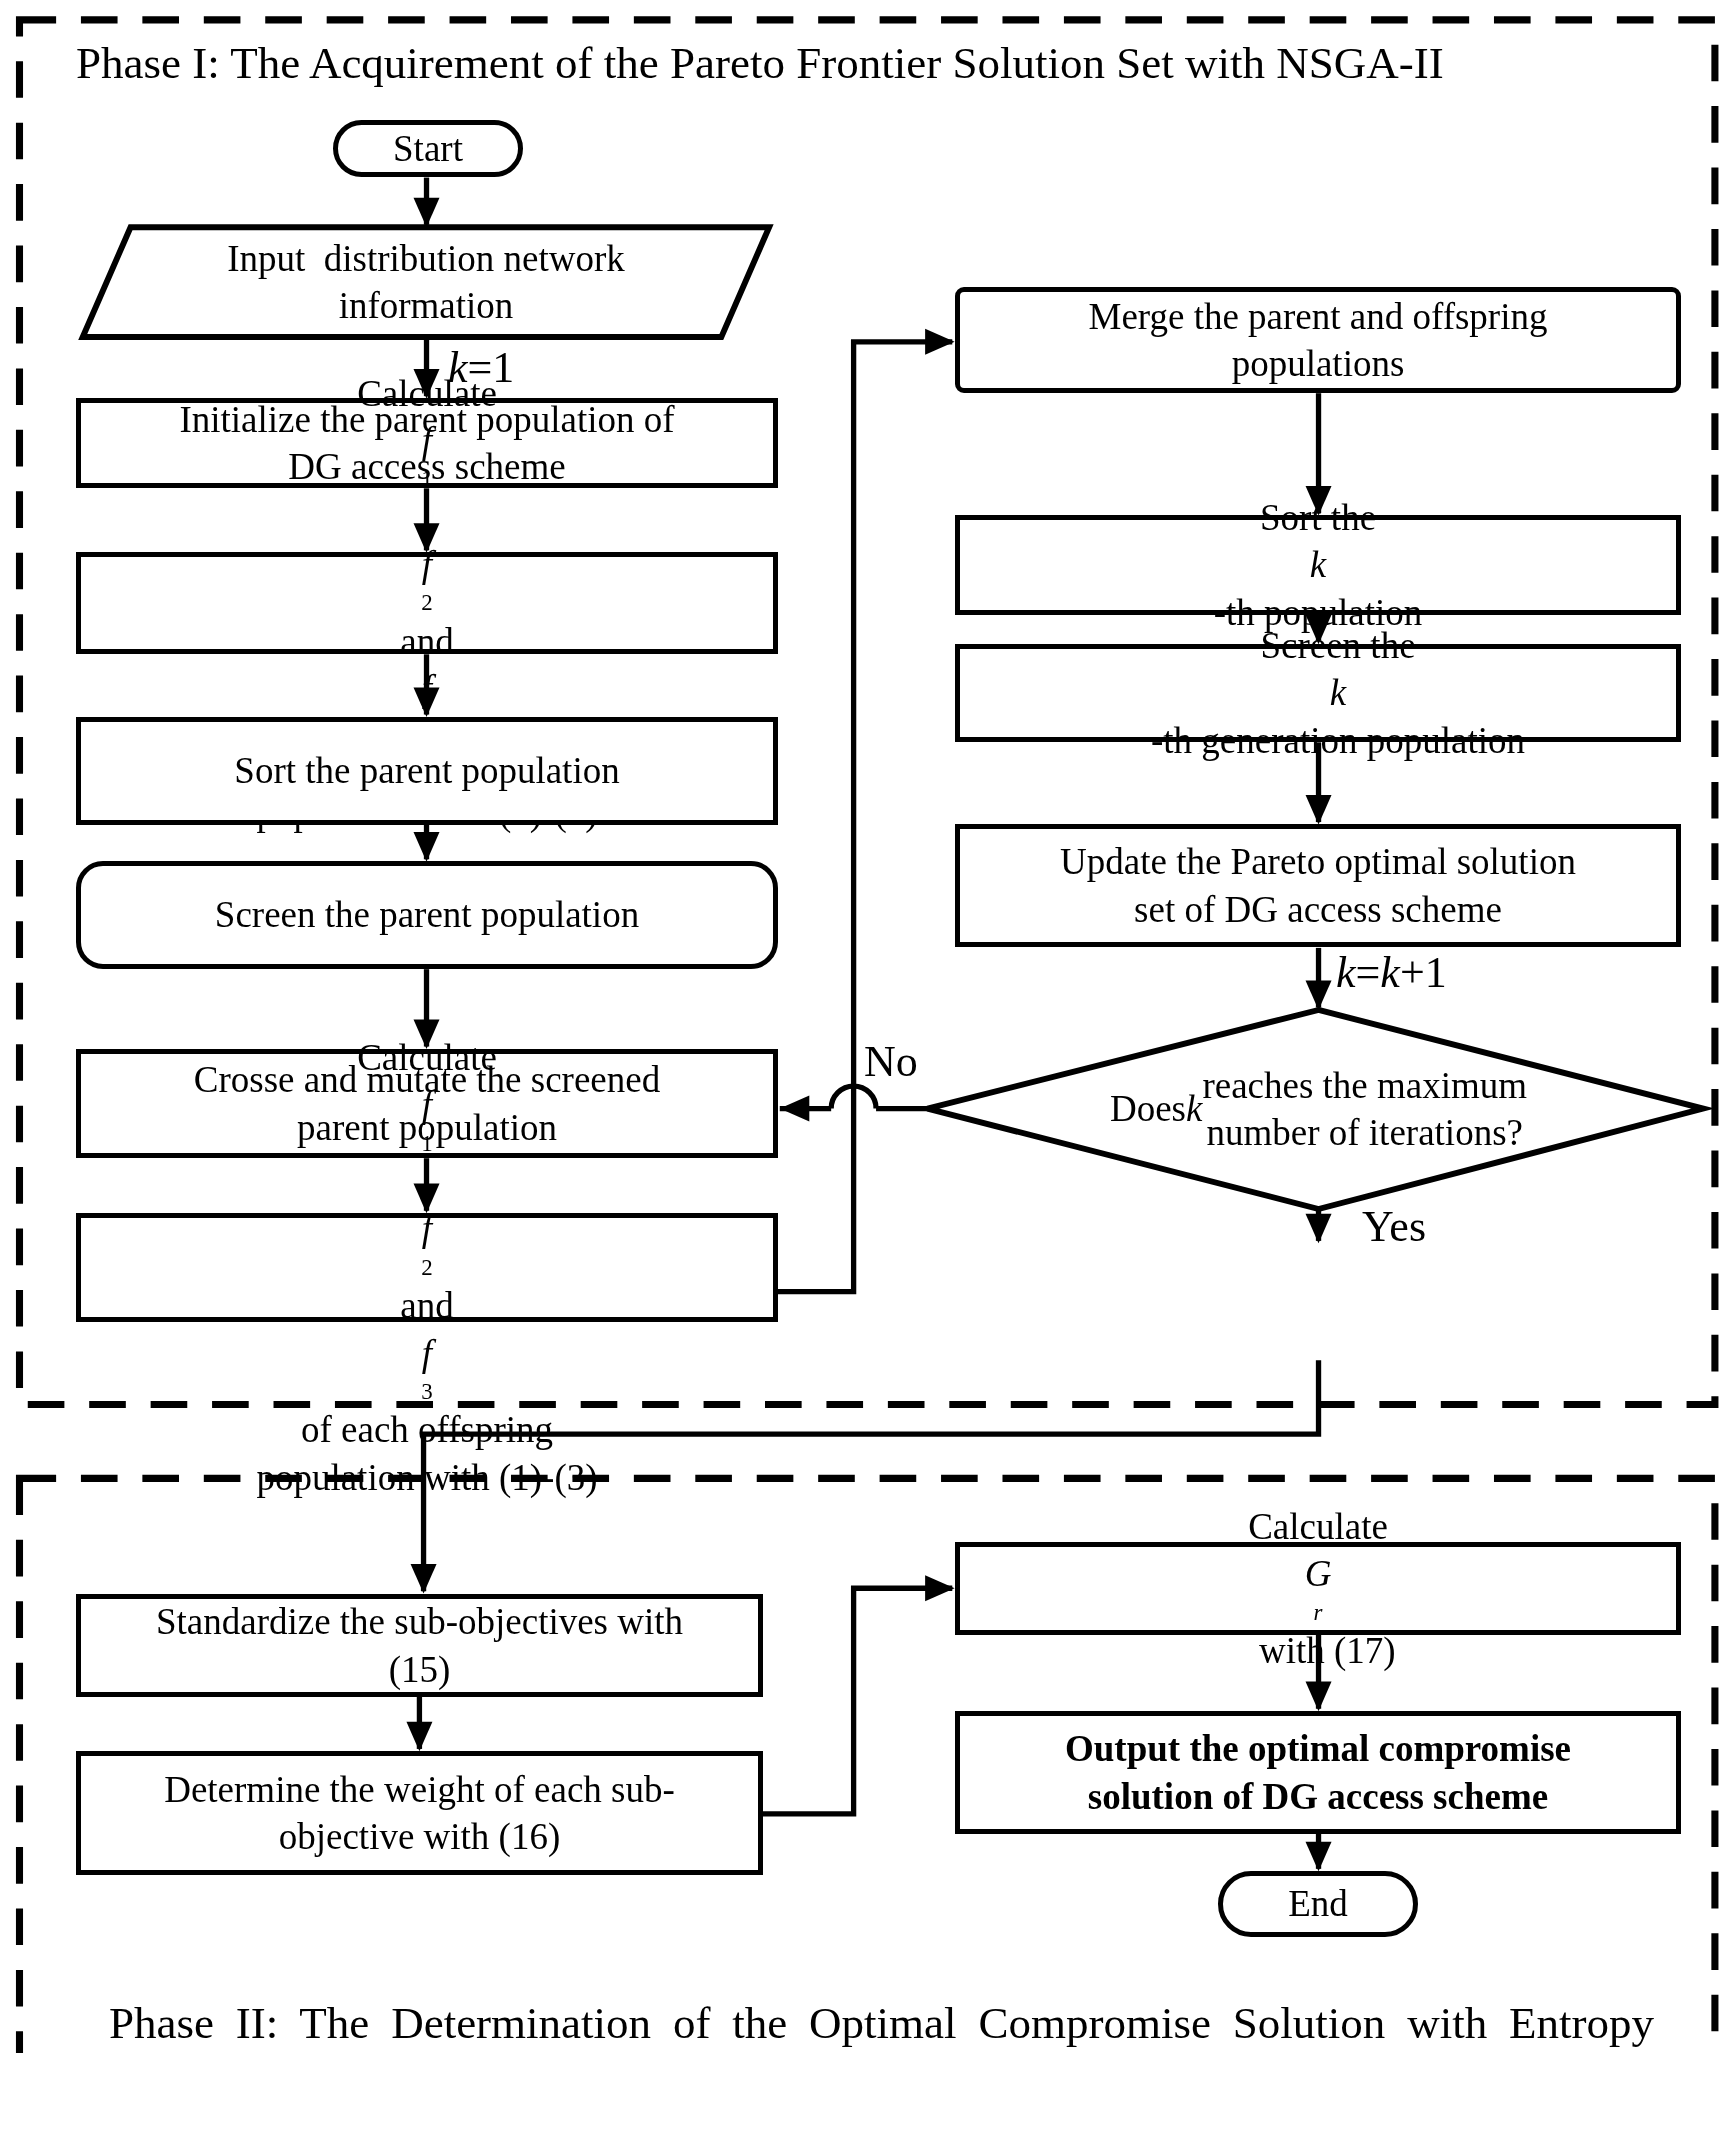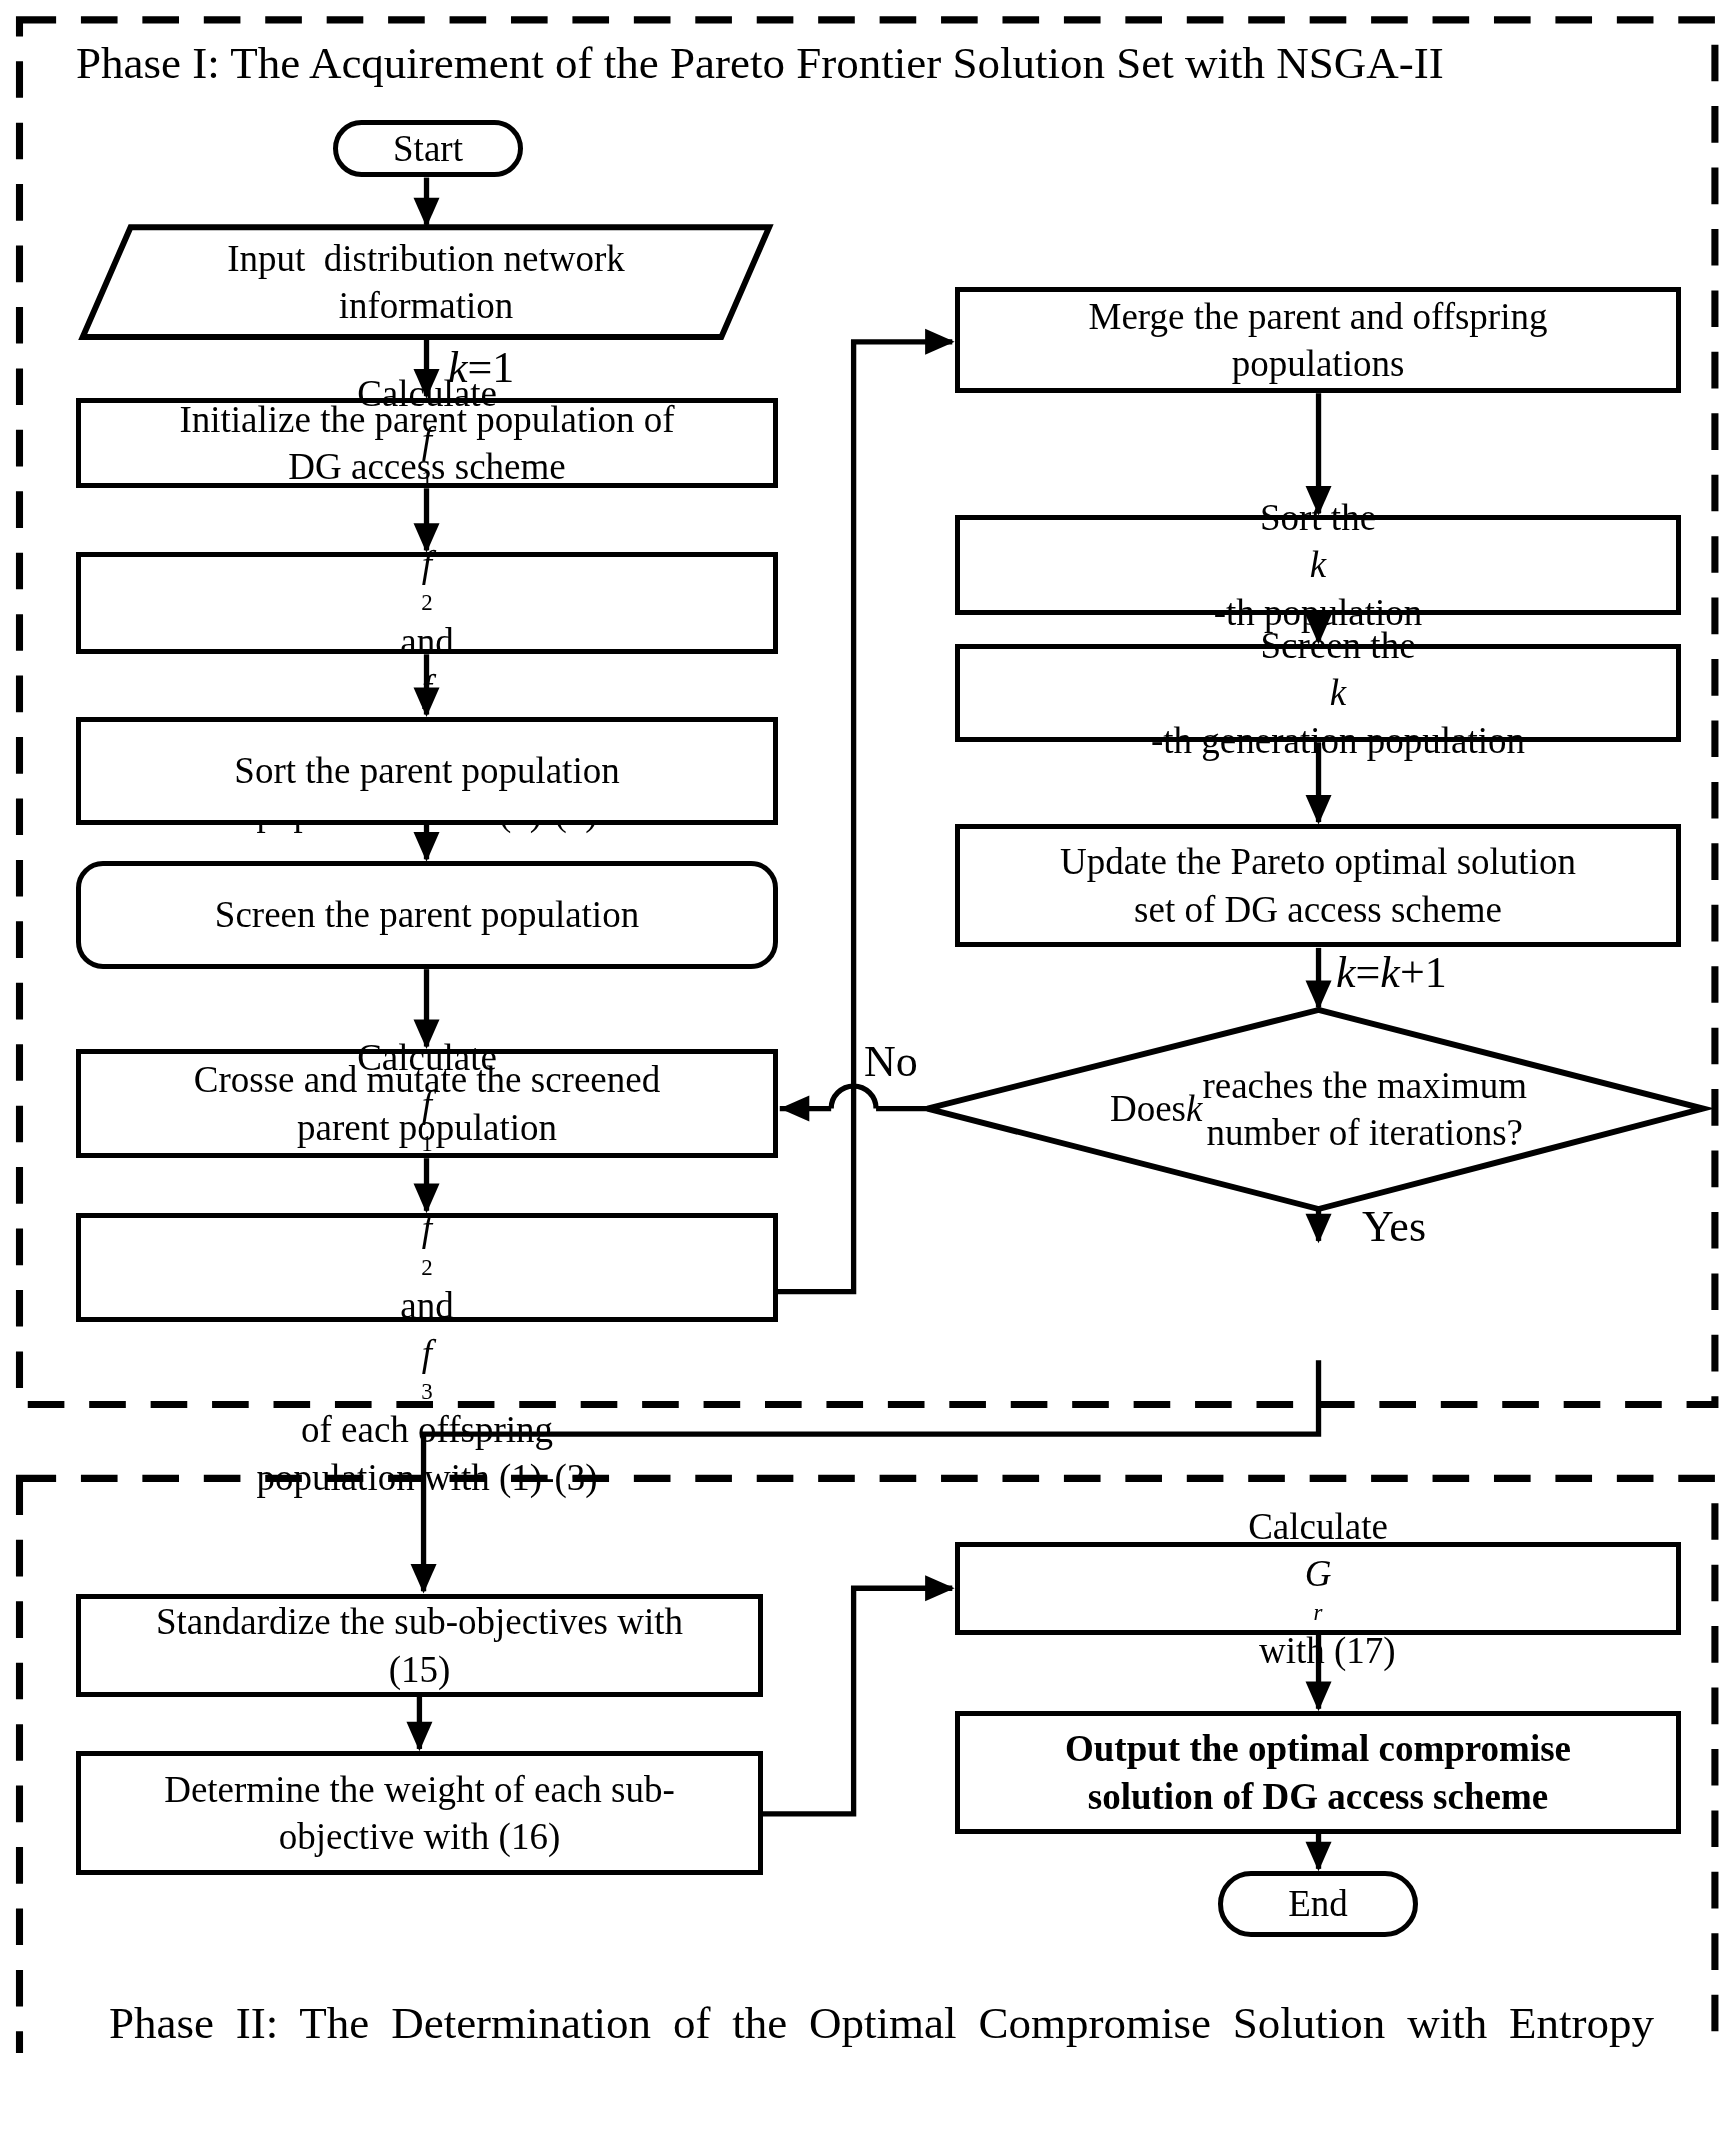--- a/index.html
+++ b/index.html
@@ -132,21 +132,21 @@
   <div class="node" style="left:76px; top:552px; width:702px; height:102px;">Calculate <i>f</i><sub>1</sub>, <i>f</i><sub>2</sub> and <i>f</i><sub>3</sub> of each parent<br>population with (1)-(3)</div>
 
   <div class="node" style="left:76px; top:717px; width:702px; height:108px;">Sort the parent population</div>
 
   <div class="node" style="left:76px; top:861px; width:702px; height:108px;border-radius:27px;">Screen the parent population</div>
 
   <div class="node" style="left:76px; top:1049px; width:702px; height:109px;">Crosse and mutate the screened<br>parent population</div>
 
   <div class="node" style="left:76px; top:1213px; width:702px; height:109px;">Calculate <i>f</i><sub>1</sub>, <i>f</i><sub>2</sub> and <i>f</i><sub>3</sub> of each offspring<br>population with (1)-(3)</div>
 
-  <div class="node" style="left:955px; top:287px; width:726px; height:106px;">Merge the parent and offspring<br>populations</div>
+  <div class="node" style="left:955px; top:287px; width:726px; height:106px;border-radius:9px;">Merge the parent and offspring<br>populations</div>
 
   <div class="node" style="left:955px; top:515px; width:726px; height:100px;">Sort the <i>k</i>-th population</div>
 
   <div class="node" style="left:955px; top:644px; width:726px; height:98px;padding-left:40px;">Screen the <i>k</i>-th generation population</div>
 
   <div class="node" style="left:955px; top:824px; width:726px; height:123px;">Update the Pareto optimal solution<br>set of DG access scheme</div>
 
   <div class="flow-label" style="left:1336px; top:949px;"><i>k</i>=<i>k</i>+1</div>
 
   <div class="ghost" style="left:945px; top:1019px; width:747px; height:180px;">Does <i>k</i> reaches the maximum<br>number of iterations?</div>

